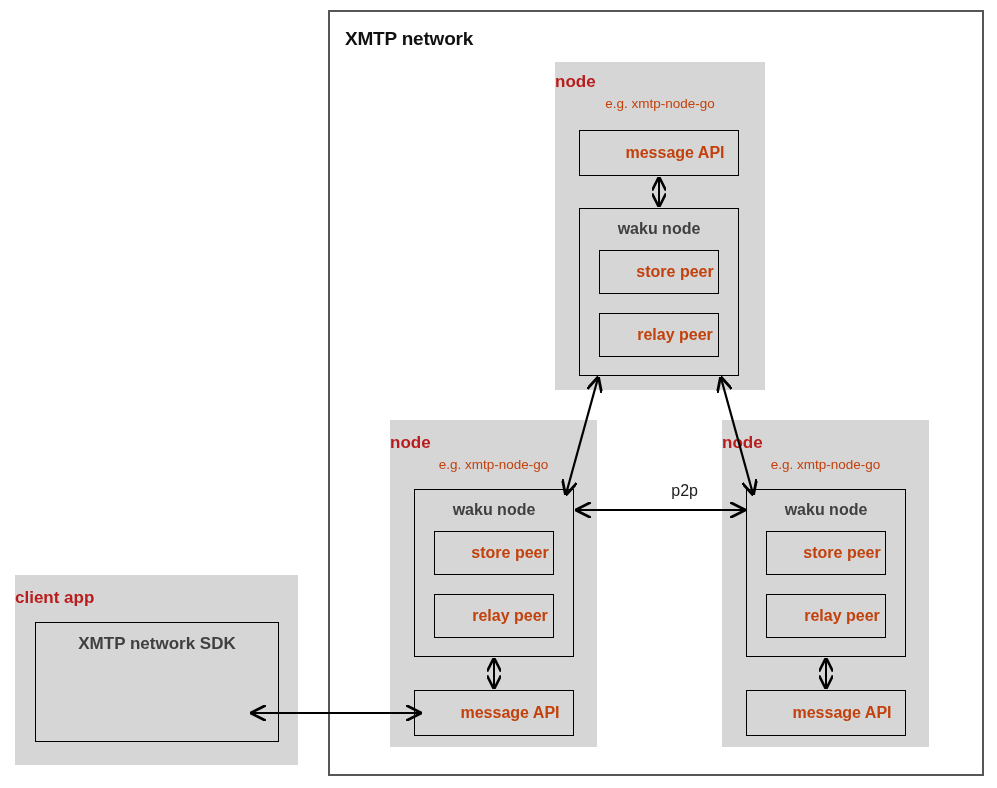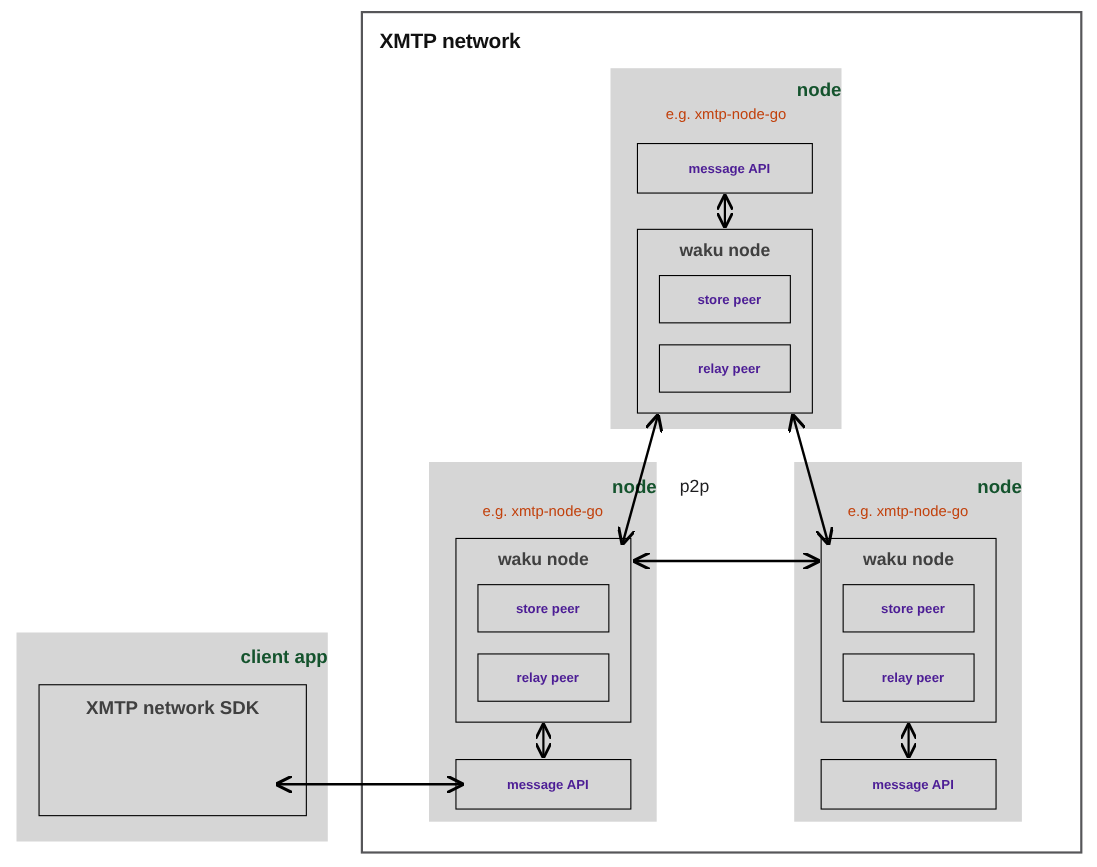--- a/index.html
+++ b/index.html
@@ -41,24 +41,24 @@
 
   
   .grey-block {
     background: #d6d6d6;
   }
 
   .block-title {
     position: absolute;
     left: 0;
     width: 100%;
-    text-align: right;
+    text-align: left;
     font-weight: bold;
     font-size: 17px;
-    color: #14532d;
+    color: #b91c1c;
     white-space: nowrap;
   }
 
   .block-subtitle {
     position: absolute;
     left: 0;
     width: 100%;
     text-align: center;
     font-size: 13.5px;
     font-weight: normal;
@@ -78,38 +78,39 @@
     width: 100%;
     text-align: center;
     font-weight: bold;
     font-size: 16px;
     color: #404040;
     white-space: nowrap;
   }
 
   .center-label {
     position: absolute;
-    left: 4px; top: 0;
+    left: 16px; top: 0;
     width: 100%; height: 100%;
     display: flex;
     align-items: center;
     justify-content: center;
     font-weight: bold;
-    font-size: 12px;
-    color: #4c1d95;
+    font-size: 16px;
+    color: #c2410c;
     white-space: nowrap;
   }
 
   .plain-label {
     position: absolute;
     font-size: 16px;
     font-weight: normal;
     color: #1d1d1f;
     white-space: nowrap;
-    text-align: left;
+    text-align: right;
+    margin-top: 48px;
   }
 
   svg.arrows {
     position: absolute;
     left: 0; top: 0;
     width: 997px;
     height: 788px;
     overflow: visible;
     pointer-events: none;
   }

